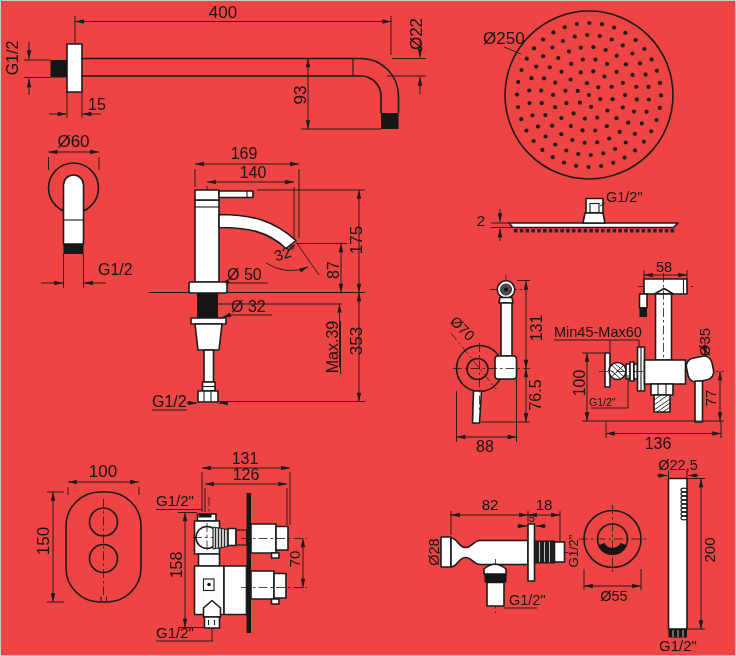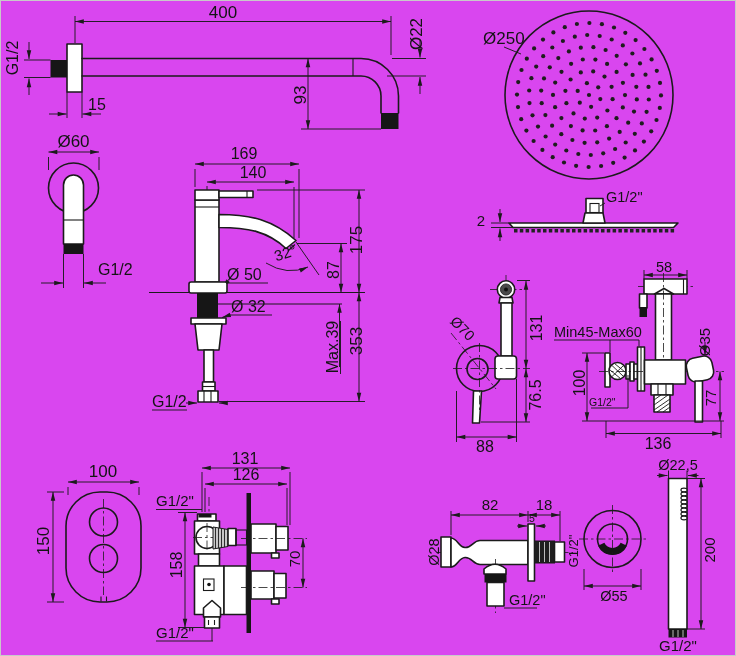--- a/index.html
+++ b/index.html
@@ -1,16 +1,16 @@
 <!DOCTYPE html>
 <html><head>
 <meta charset="utf-8">
 <style>
   html,body{margin:0;padding:0;background:#fff;}
-  .sheet{width:736px;height:656px;background:#d946ef;border:1px solid #c9c9c9;box-sizing:border-box;overflow:hidden;}
+  .sheet{width:736px;height:656px;background:#ef4444;border:1px solid #c9c9c9;box-sizing:border-box;overflow:hidden;}
   svg{display:block}
   text{font-family:"Liberation Sans","DejaVu Sans",sans-serif;fill:#141414;}
   .t17{font-size:17px}.t16{font-size:16px}.t15{font-size:15px}.t14{font-size:14.5px}
   .t13{font-size:13px}.t10{font-size:10.5px}
   .ol{stroke:#1b1b1b;stroke-width:1.6;fill:#fff;stroke-linejoin:round;stroke-linecap:round}
   .on{stroke:#1b1b1b;stroke-width:1.6;fill:none;stroke-linejoin:round;stroke-linecap:round}
   .ot{stroke:#1b1b1b;stroke-width:1.1;fill:none}
   .dl{stroke:#1b1b1b;stroke-width:0.95;fill:none}
   .cl{stroke:#1b1b1b;stroke-width:0.8;fill:none;stroke-dasharray:9 3 2.5 3}
   .bk{fill:#161616;stroke:none}

